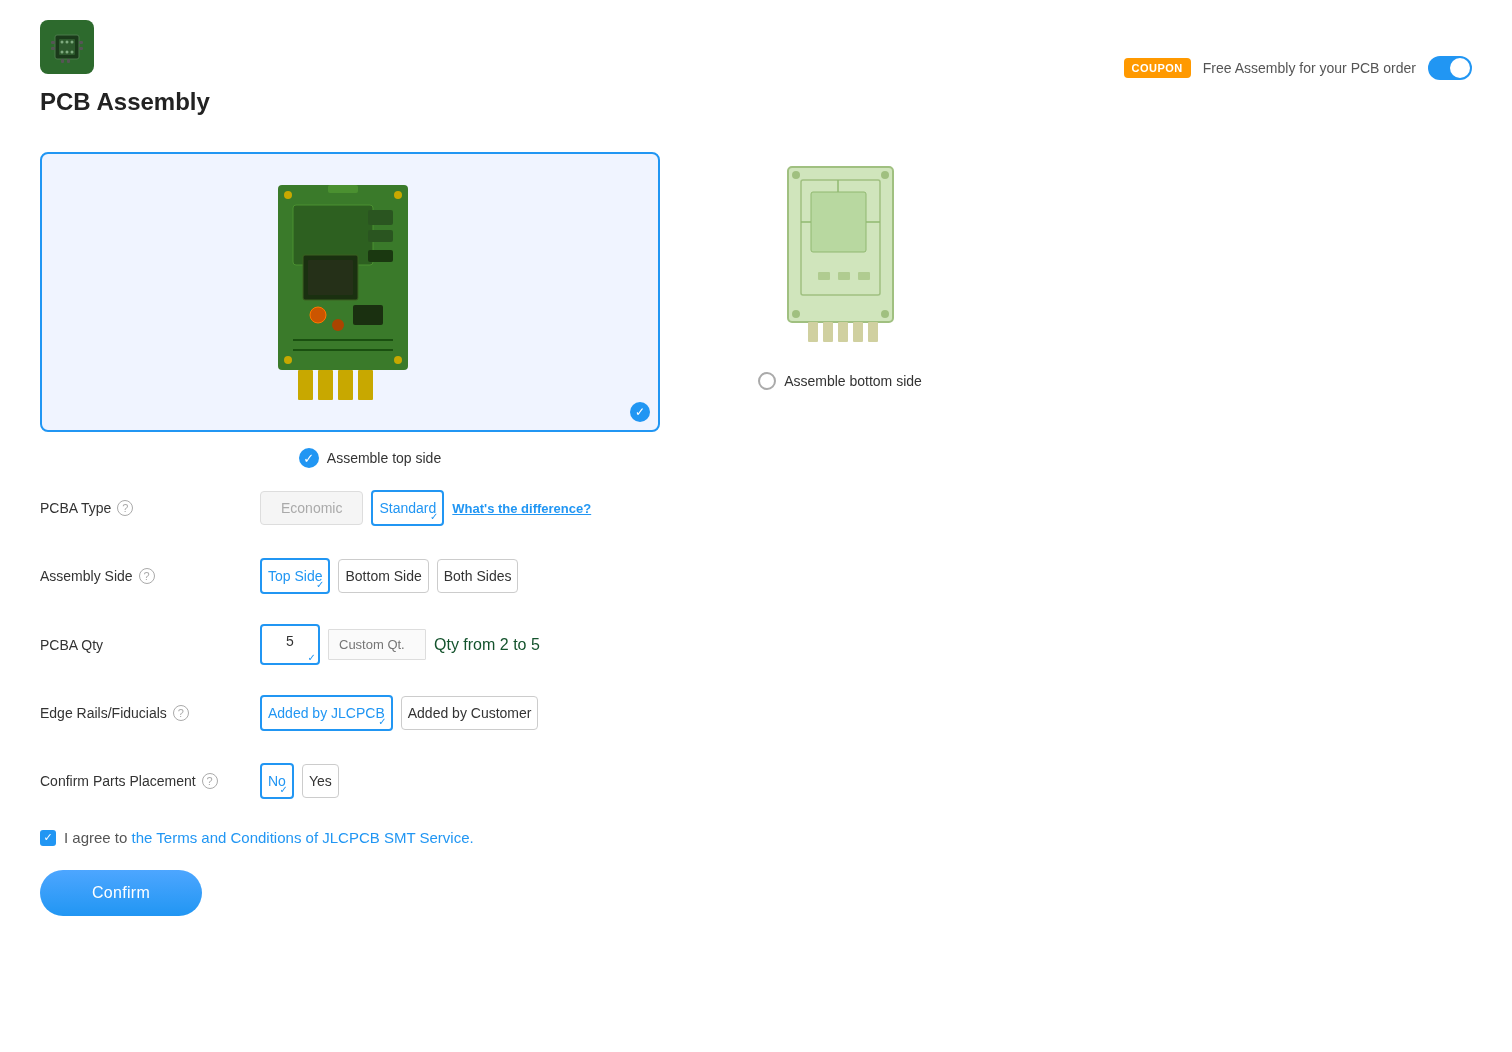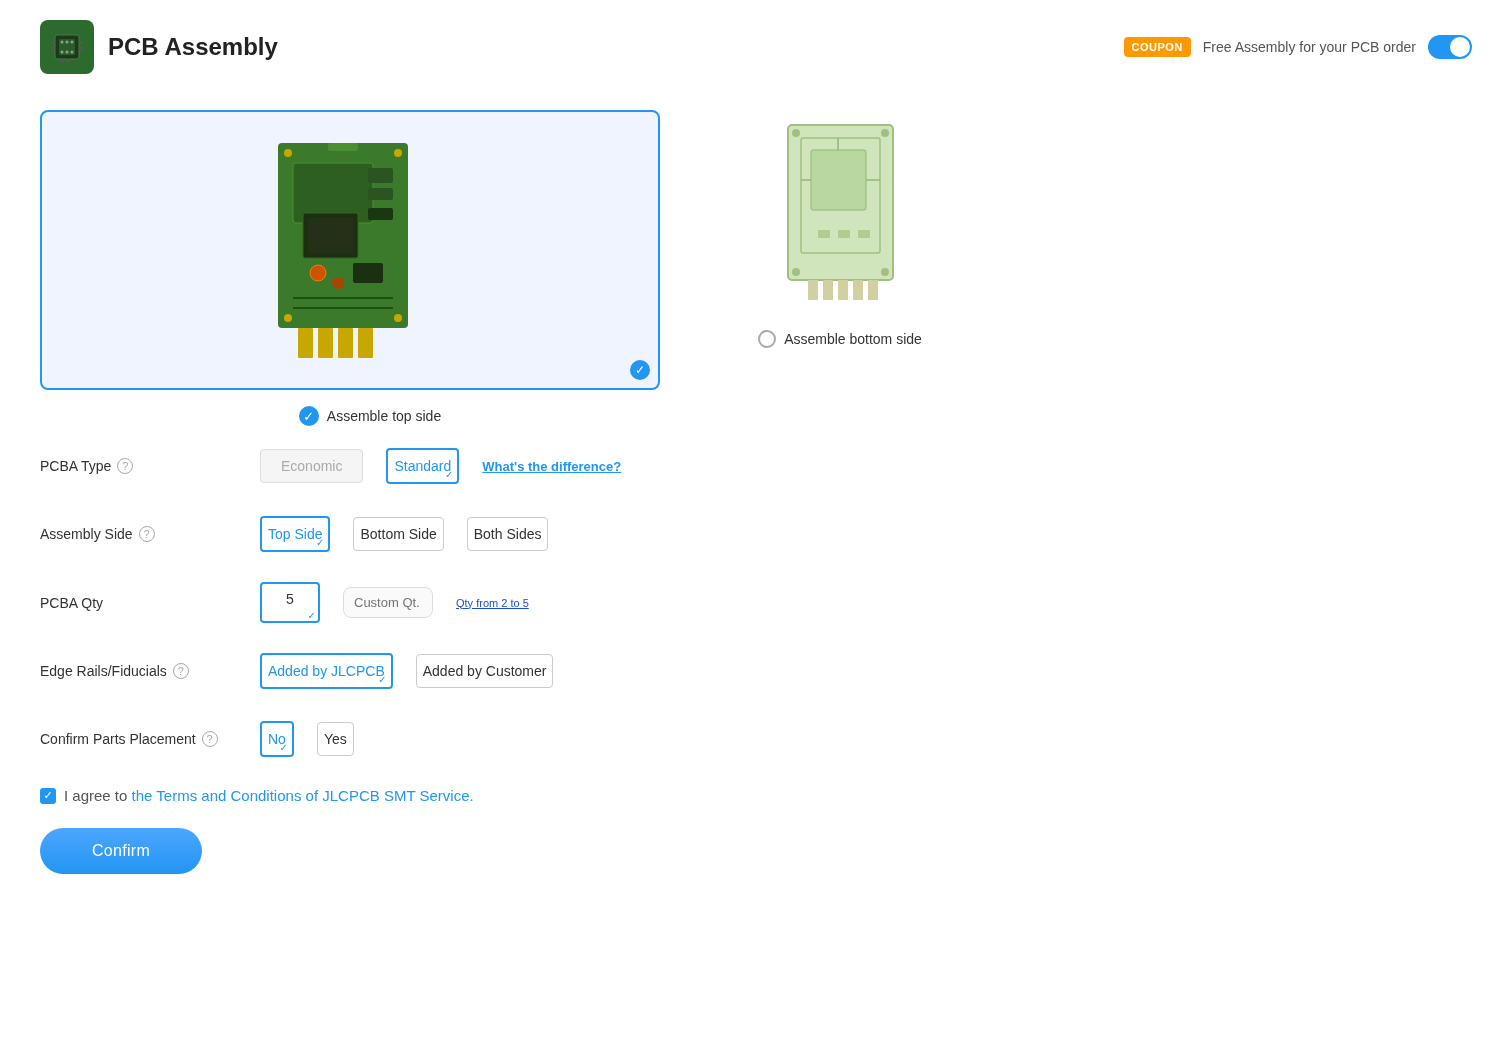--- a/index.html
+++ b/index.html
@@ -19,22 +19,23 @@
     
     .header {
       display: flex;
       align-items: center;
       justify-content: space-between;
       margin-bottom: 24px;
       padding-bottom: 12px;
     }
     .header-left {
       display: flex;
-      align-items: center;
+      align-items: flex-start;
       gap: 14px;
+      flex-direction: column;
     }
     .app-icon {
       width: 54px;
       height: 54px;
       background: #2d6a2d;
       border-radius: 8px;
       display: flex;
       align-items: center;
       justify-content: center;
     }
@@ -184,21 +185,21 @@
       font-size: 11px;
       display: inline-flex;
       align-items: center;
       justify-content: center;
       cursor: pointer;
       flex-shrink: 0;
     }
     .form-controls {
       display: flex;
       align-items: center;
-      gap: 23px;
+      gap: 8px;
       flex-wrap: wrap;
     }
     
     .btn {
       padding: 8px 6px;
       border-radius: 4px;
       border: 1.5px solid #ccc;
       background: white;
       cursor: pointer;
       font-size: 14px;
@@ -250,32 +251,31 @@
       display: inline-block;
     }
     .qty-check {
       position: absolute;
       bottom: 2px;
       right: 4px;
       font-size: 10px;
       color: #2196F3;
     }
     .custom-qty-input {
-      width: 90px;
+      width: 98px;
       padding: 7px 10px;
       border: 1.5px solid #ddd;
-      border-radius: 8px;
+      border-radius: 1px;
       font-size: 13px;
       color: #aaa;
       background: #fafafa;
     }
     .qty-hint {
-      font-size: 11px;
-      color: #1d4ed8;
-      text-decoration: underline;
+      font-size: 16px;
+      color: #14532d;
     }
     
     .checkbox-row {
       display: flex;
       align-items: center;
       gap: 8px;
       margin-bottom: 24px;
       margin-left: 0;
     }
     .checkbox-blue {

